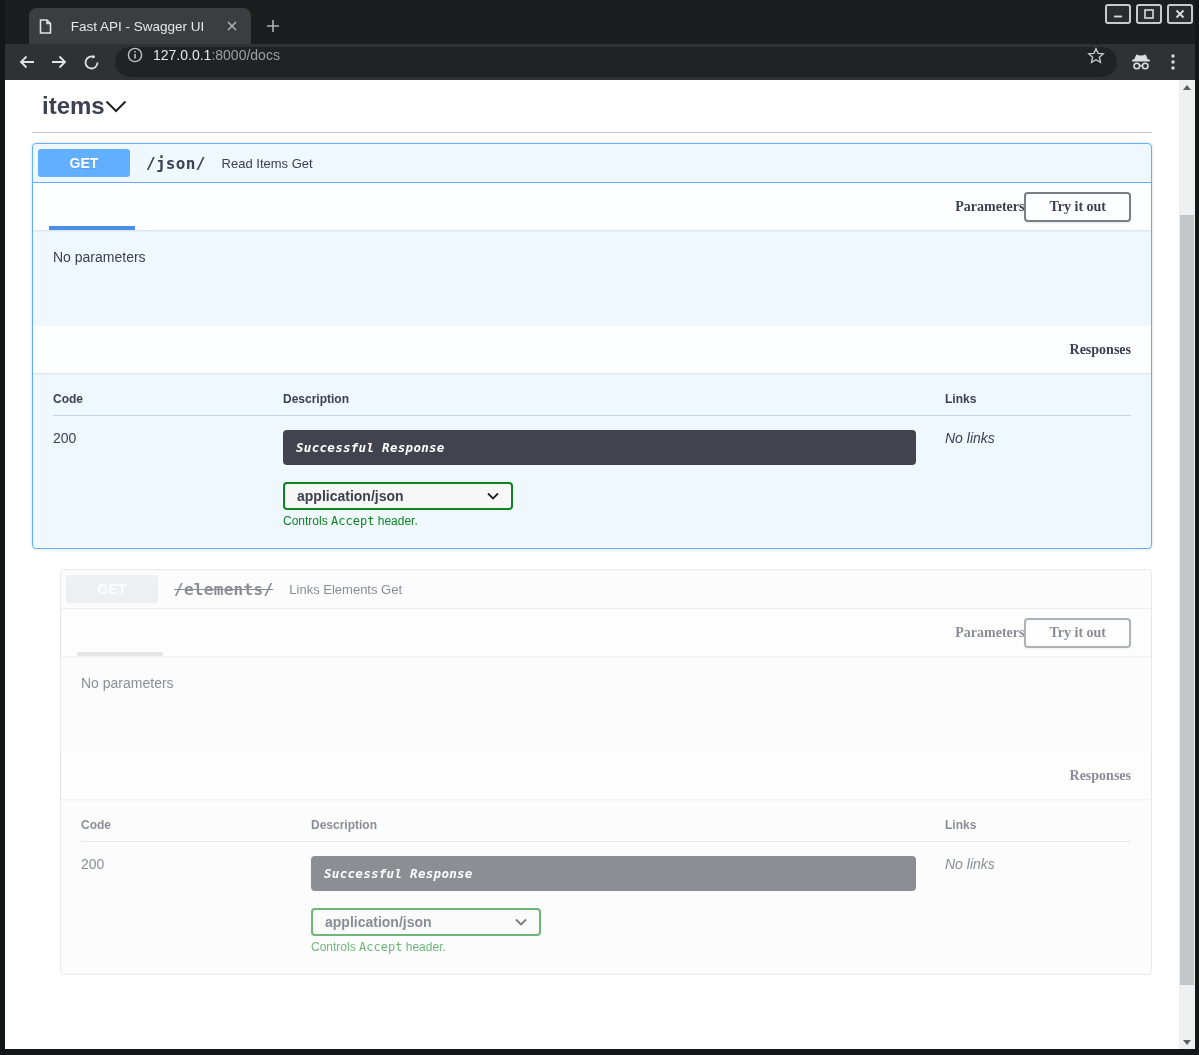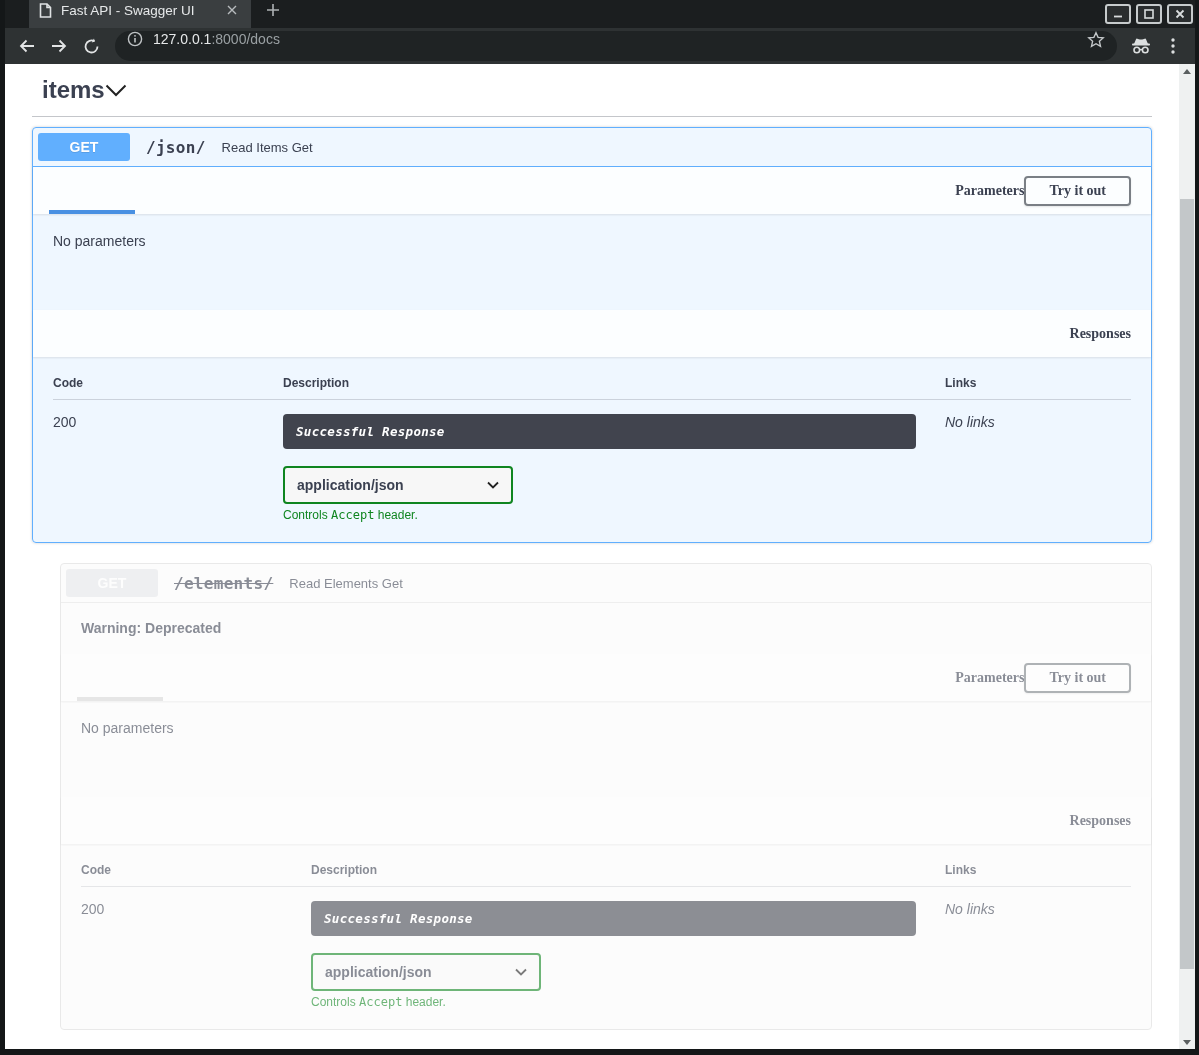--- a/index.html
+++ b/index.html
@@ -19,21 +19,21 @@
   *{box-sizing:border-box;margin:0;padding:0;}
   body{width:1199px;height:1055px;overflow:hidden;background:var(--frame);
        font-family:"Liberation Sans",sans-serif;}
   .mono{font-family:"DejaVu Sans Mono",monospace;}
 
   .window{width:1199px;height:1055px;display:flex;flex-direction:column;
           border-left:5px solid var(--frame);border-right:4px solid var(--frame);
           border-bottom:6px solid var(--frame);}
 
   
-  .tabstrip{height:28px;background:var(--tabstrip);position:relative;display:flex;align-items:flex-end;flex:none;}
+  .tabstrip{height:44px;background:var(--tabstrip);position:relative;display:flex;align-items:flex-end;flex:none;text-align:center;}
   .tab{width:222px;height:36px;background:var(--tab);border-radius:8px 8px 0 0;
        margin-left:24px;display:flex;align-items:center;padding:0 10px;gap:9px;}
   .tab-title{color:var(--chrome-text);font-size:13.5px;white-space:nowrap;overflow:hidden;flex:1;}
   .tab-close{width:18px;height:18px;display:flex;align-items:center;justify-content:center;border-radius:50%;}
   .newtab{width:28px;height:28px;margin:0 0 4px 8px;display:flex;align-items:center;justify-content:center;border-radius:50%;}
   .win-controls{position:absolute;top:4px;right:2px;display:flex;gap:5px;}
   .win-btn{width:26px;height:20px;border:2px solid #c7cbcc;border-radius:3px;
            display:flex;align-items:center;justify-content:center;background:#2a2d2e;}
 
   
@@ -83,21 +83,21 @@
   .responses-body{padding:19px 20px 20px;}
   .res-grid{display:grid;grid-template-columns:230px 1fr 186px;}
   .res-grid-head{font-size:12px;font-weight:700;color:var(--ink);
                  padding-bottom:9px;border-bottom:1px solid rgba(59,65,81,.2);}
   .res-row{padding-top:14px;}
   .res-code{font-size:14px;color:var(--ink);}
   .res-desc{padding-right:29px;}
   .res-desc-box{background:var(--resp-box);border-radius:4px;padding:10px 13px;
                 color:#fff;font-family:"DejaVu Sans Mono",monospace;font-style:italic;
                 font-weight:700;font-size:12.5px;letter-spacing:.3px;}
-  .media-select{margin-top:17px;width:230px;height:38px;border:2px solid var(--green);
+  .media-select{margin-top:17px;width:230px;height:28px;border:2px solid var(--green);
                 border-radius:4px;background:#f7f7f7;display:flex;align-items:center;
                 justify-content:space-between;padding:0 12px;cursor:pointer;}
   .media-select span{font-size:14px;font-weight:700;color:var(--ink);}
   .accept-note{margin-top:4px;font-size:12px;color:var(--green);}
   .accept-note .mono{font-size:12px;}
   .res-links{font-size:14px;font-style:italic;color:var(--ink);}
 
   
   .opblock.deprecated{opacity:.6;border-color:#dcdcdc;background:hsla(0,0%,92%,.25);box-shadow:none;}
   .opblock.deprecated .opblock-summary{border-bottom:1px solid #e4e4e4;}
@@ -247,23 +247,22 @@
               <div class="res-links">No links</div>
             </div>
           </div>
         </div>
       </div>
 
       <div class="opblock deprecated" style="margin-top:20px;margin-left:28px;">
         <div class="opblock-summary">
           <span class="method">GET</span>
           <span class="path mono">/elements/</span>
-          <span class="sum-desc">Read Elements Get</span>
-        </div>
-        <div class="warning-row">Warning: Deprecated</div>
+          <span class="sum-desc">Links Elements Get</span>
+        </div>
         <div class="opblock-body">
           <div class="section-header">
             <h4 class="sec-title">Parameters</h4>
             <div class="tab-underline"></div>
             <button class="btn-try">Try it out</button>
           </div>
           <div class="params-body">
             <div class="no-params">No parameters</div>
           </div>
           <div class="section-header">

